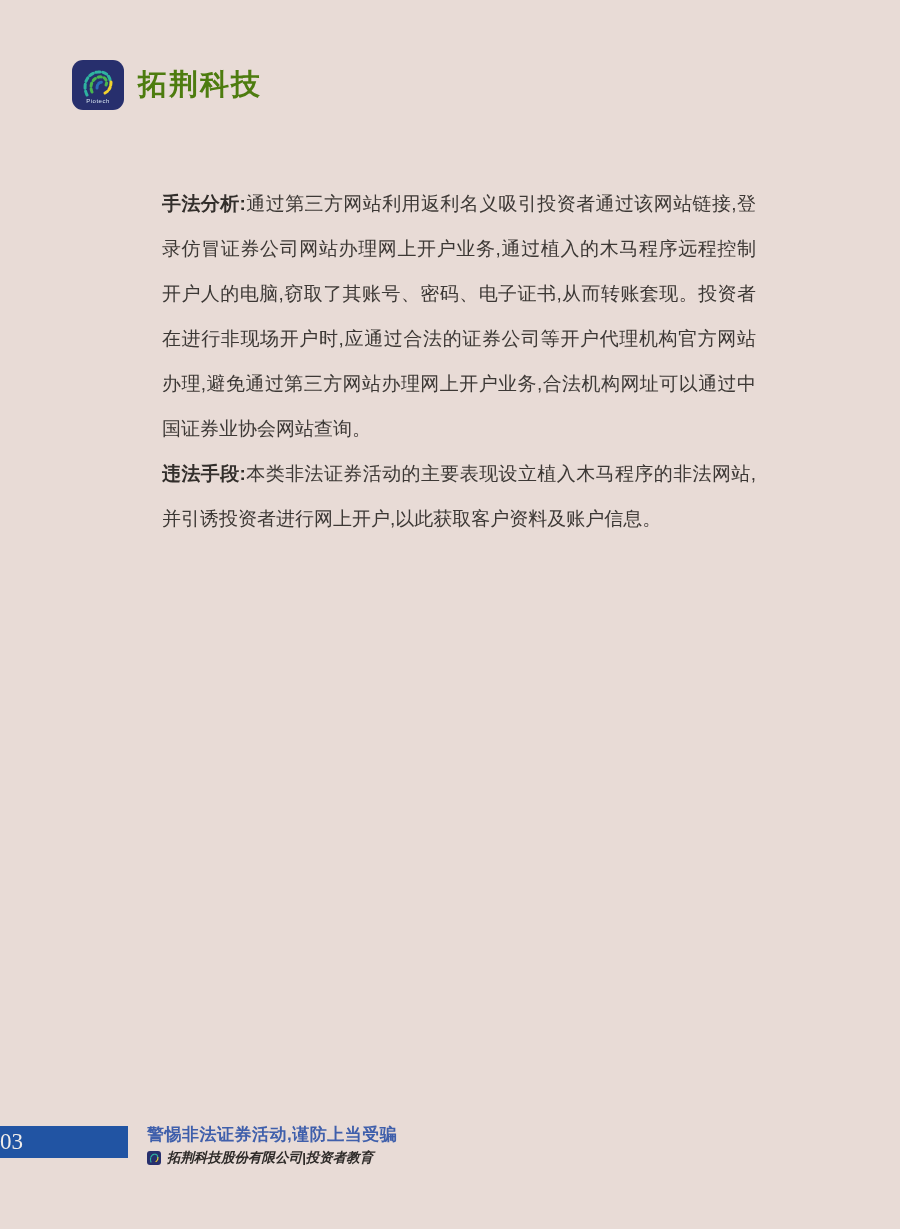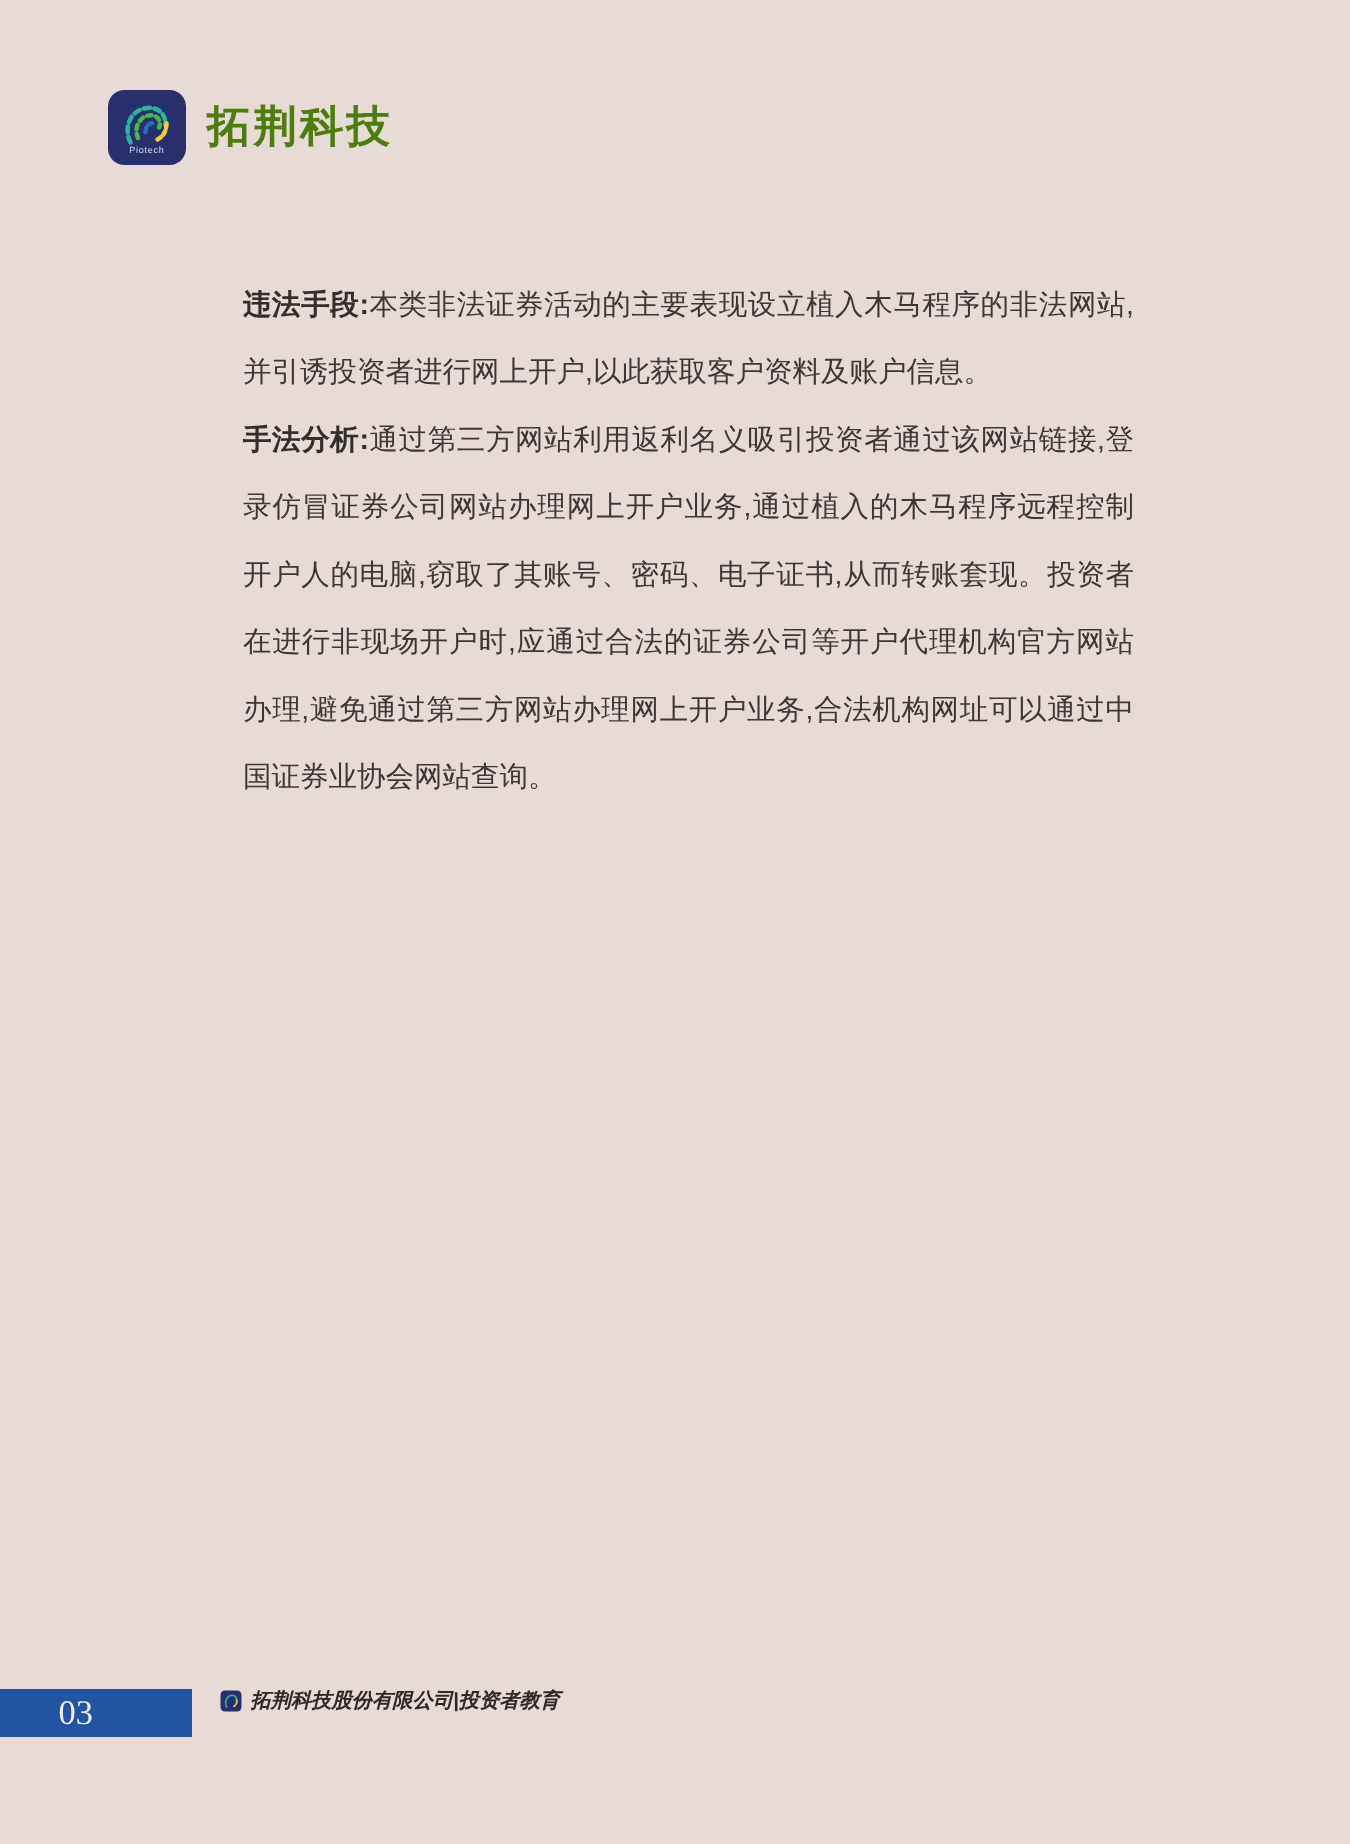--- a/index.html
+++ b/index.html
@@ -66,21 +66,21 @@
     position: absolute;
     left: 0; top: 1126px;
     width: 128px; height: 32px;
     background: #2154a3;
   }
   .page-number {
     display: block;
     width: 100%; height: 100%;
     box-sizing: border-box;
     padding-right: 27px;
-    text-align: center;
+    text-align: left;
     color: #f1edea;
     font-family: "Liberation Serif", "DejaVu Serif", serif;
     font-size: 23px;
     line-height: 32px;
   }
   .footer-text { position: absolute; left: 147px; top: 1123px; }
   .footer-slogan {
     color: #3f5fab;
     font-size: 17px;
     font-weight: bold;
@@ -121,29 +121,30 @@
           <path d="M25 24 C29 22, 31 18, 31 13" stroke="#f2d12e" stroke-width="3" stroke-dasharray="3 2"></path>
         </g>
       </svg>
       <span class="logo-badge-text">Piotech</span>
     </span>
     <span class="logo-text">拓荆科技</span>
   </div>
 </div>
 
 <main class="content">
+  <p class="para"><strong>手法分析:</strong><span>通过第三方网站利用返利名义吸引投资者通过该网站链接,登录仿冒证券公司网站办理网上开户业务,通过植入的木马程序远程控制开户人的电脑,窃取了其账号、密码、电子证书,从而转账套现。投资者在进行非现场开户时,应通过合法的证券公司等开户代理机构官方网站办理,避免通过第三方网站办理网上开户业务,合法机构网址可以通过中国证券业协会网站查询。</span></p>
   <p class="para"><strong>违法手段:</strong><span>本类非法证券活动的主要表现设立植入木马程序的非法网站,并引诱投资者进行网上开户,以此获取客户资料及账户信息。</span></p>
-  <p class="para"><strong>手法分析:</strong><span>通过第三方网站利用返利名义吸引投资者通过该网站链接,登录仿冒证券公司网站办理网上开户业务,通过植入的木马程序远程控制开户人的电脑,窃取了其账号、密码、电子证书,从而转账套现。投资者在进行非现场开户时,应通过合法的证券公司等开户代理机构官方网站办理,避免通过第三方网站办理网上开户业务,合法机构网址可以通过中国证券业协会网站查询。</span></p>
 </main>
 
 <footer>
   <div class="page-number-box">
     <span class="page-number">03</span>
   </div>
   <div class="footer-text">
+    <div class="footer-slogan">警惕非法证券活动,谨防上当受骗</div>
     <div class="footer-company">
       <span class="footer-logo-badge">
         <svg width="10" height="10" viewBox="0 0 10 10">
           <g fill="none" stroke-linecap="round">
             <path d="M2 9 C0.5 5, 2.5 1.5, 5.5 1.2 C8 1, 9 3, 8.5 5" stroke="#2fb3a0" stroke-width="1.2" stroke-dasharray="1.5 1"></path>
             <path d="M7 8.5 C8.5 7.5, 9 6, 9 4.5" stroke="#f2d12e" stroke-width="1.2" stroke-dasharray="1.2 1"></path>
           </g>
         </svg>
       </span>
       <span class="footer-company-label">拓荆科技股份有限公司|投资者教育</span>

